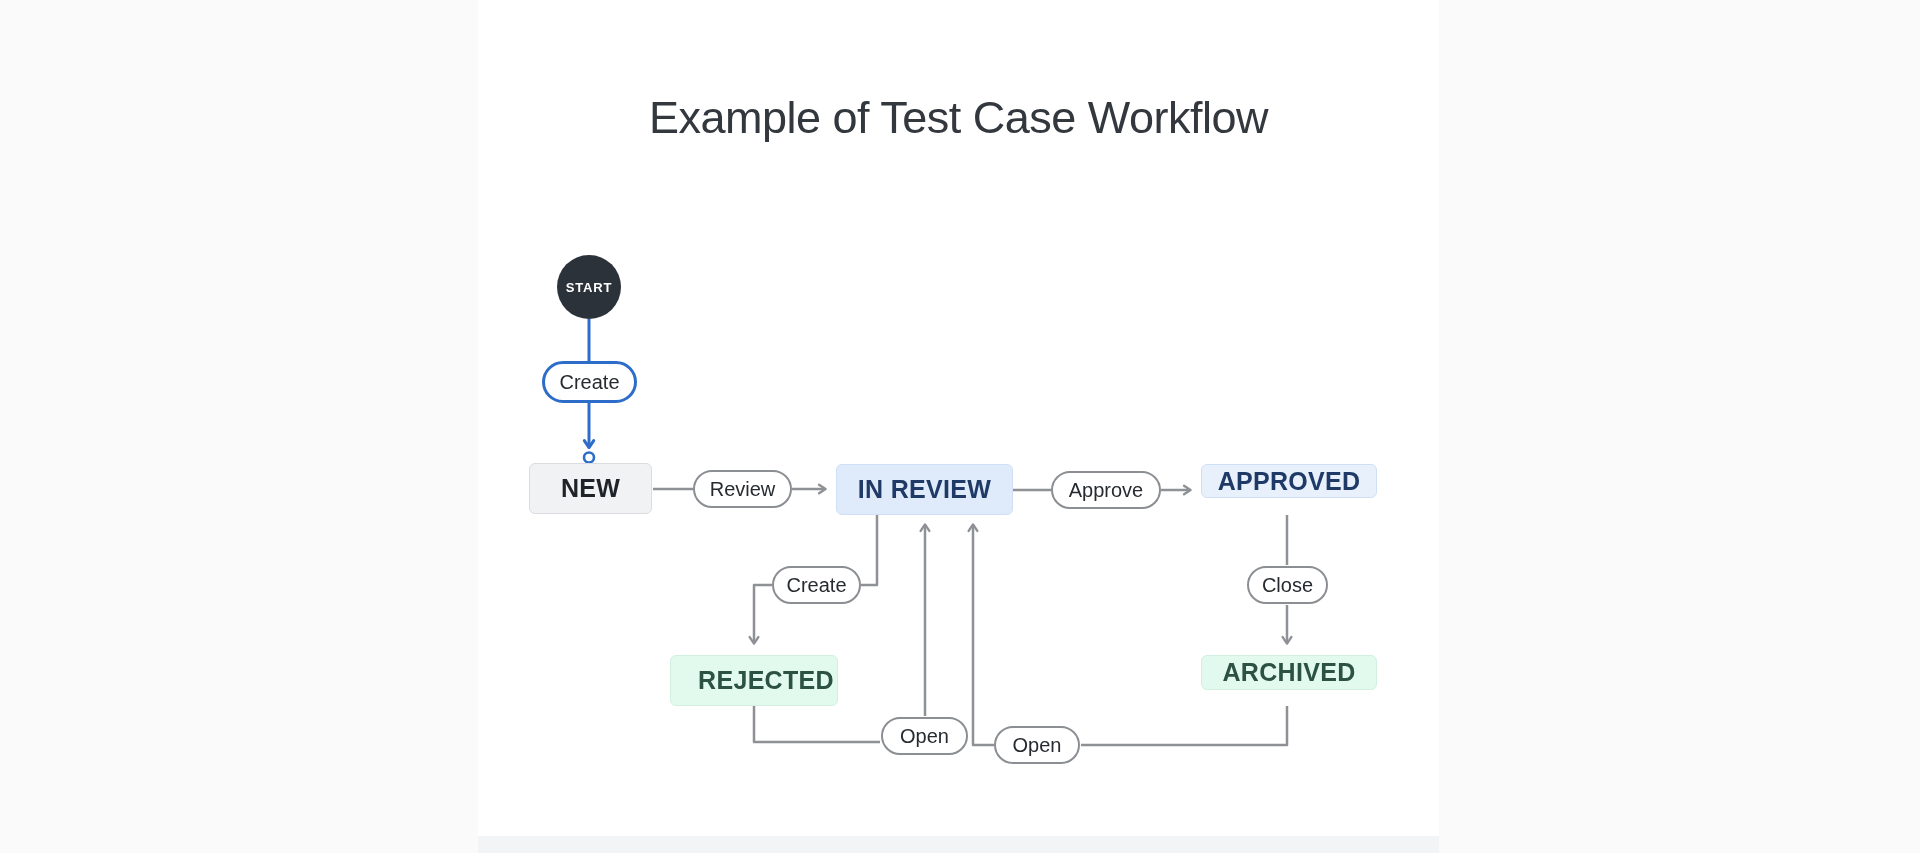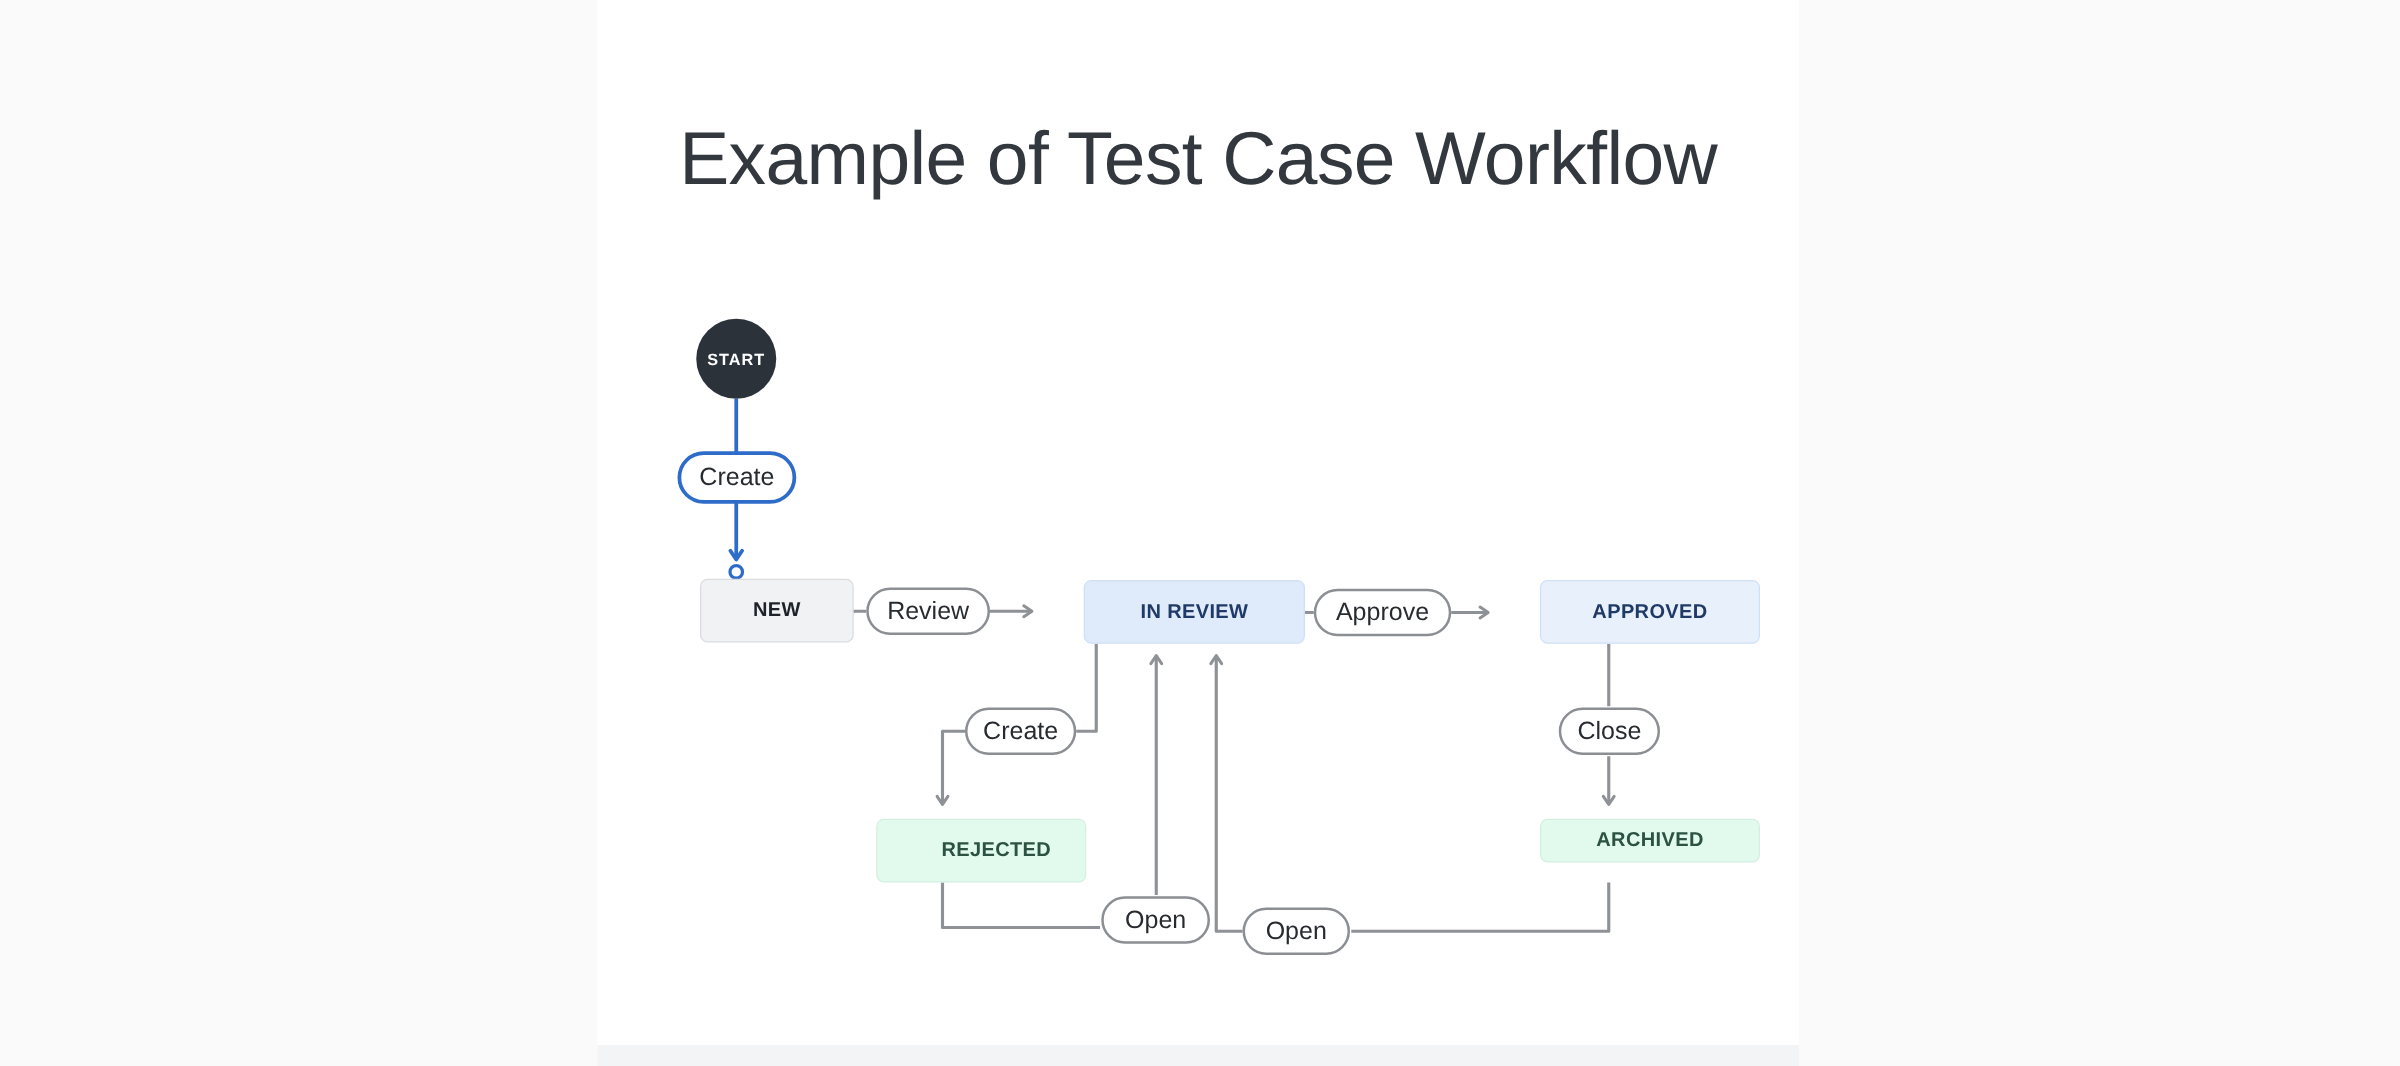--- a/index.html
+++ b/index.html
@@ -13,21 +13,21 @@
     position: absolute; left: 478px; top: 0; width: 961px; height: 836px;
     background: var(--canvas_bg, #ffffff);
   }
   .footer-strip {
     position: absolute; left: 478px; top: 836px; width: 961px; height: 17px;
     background: var(--footer_strip, #f3f4f6);
   }
   .page-title {
     position: absolute; left: 478px; top: 92px; width: 961px;
     text-align: center;
-    font-size: 60px; font-weight: 400; letter-spacing: -0.5px;
+    font-size: 45px; font-weight: 400; letter-spacing: -0.5px;
     color: var(--title_text, #33383e);
   }
   svg.wires { position: absolute; left: 0; top: 0; width: 1920px; height: 853px; z-index: 1; }
   .edge { fill: none; stroke: var(--line_gray, #8e9195); stroke-width: 2.5; stroke-linecap: butt; stroke-linejoin: round; }
   .edge-blue { fill: none; stroke: var(--accent_blue, #2e6cc9); stroke-width: 3; stroke-linejoin: round; }
   .connector-dot { fill: #ffffff; stroke: var(--accent_blue, #2e6cc9); stroke-width: 2.6; }
 
   .node { position: absolute; z-index: 2; display: flex; align-items: center; justify-content: center; }
 
   .start-node {
@@ -39,36 +39,35 @@
     background: var(--pill_bg, #ffffff);
     border: 2.5px solid var(--pill_border, #8b8e92);
     border-radius: 20px;
     font-size: 20px; color: var(--pill_text, #272b30);
   }
   .pill-blue {
     border: 3px solid var(--accent_blue, #2e6cc9);
     border-radius: 21px;
   }
   .state {
-    border-radius: 6px; font-size: 16px; font-weight: 700; letter-spacing: 0.3px;
+    border-radius: 6px; font-size: 25px; font-weight: 700; letter-spacing: 0.3px;
     border: 1px solid transparent;
-    margin-left: 31px;
   }
   .state-neutral { background: var(--neutral_bg, #f1f2f4); border-color: var(--neutral_border, #dadce0); color: var(--neutral_text, #1e2329); }
   .state-info    { background: var(--info_bg, #dfeafa);    border-color: var(--info_border, #cfe0f6);    color: var(--info_text, #1f3a66); }
   .state-info-light { background: var(--info_bg_light, #e8f1fb); border-color: var(--info_border, #cfe0f6); color: var(--info_text, #1f3a66); }
   .state-success { background: var(--success_bg, #e2faed); border-color: var(--success_border, #d2f0e0); color: var(--success_text, #2c5244); }
 
   
   #n-create   { left: 542px;  top: 361px; width: 95px;  height: 42px; }
   #n-new      { left: 529px;  top: 463px; width: 123px; height: 51px; }
   #n-review   { left: 693px;  top: 470px; width: 99px;  height: 38px; }
   #n-inreview { left: 836px;  top: 464px; width: 177px; height: 51px; }
   #n-approve  { left: 1051px; top: 471px; width: 110px; height: 38px; }
-  #n-approved { left: 1201px; top: 464px; width: 176px; height: 51px; }
+  #n-approved { left: 1201px; top: 464px; width: 176px; height: 34px; }
   #n-reject   { left: 772px;  top: 566px; width: 89px;  height: 38px; }
   #n-close    { left: 1247px; top: 566px; width: 81px;  height: 38px; }
   #n-rejected { left: 670px;  top: 655px; width: 168px; height: 51px; padding-left: 24px; }
   #n-archived { left: 1201px; top: 655px; width: 176px; height: 35px; }
   #n-open1    { left: 881px;  top: 717px; width: 87px;  height: 38px; }
   #n-open2    { left: 994px;  top: 726px; width: 86px;  height: 38px; }
 </style>
 </head>
 <body>
 

